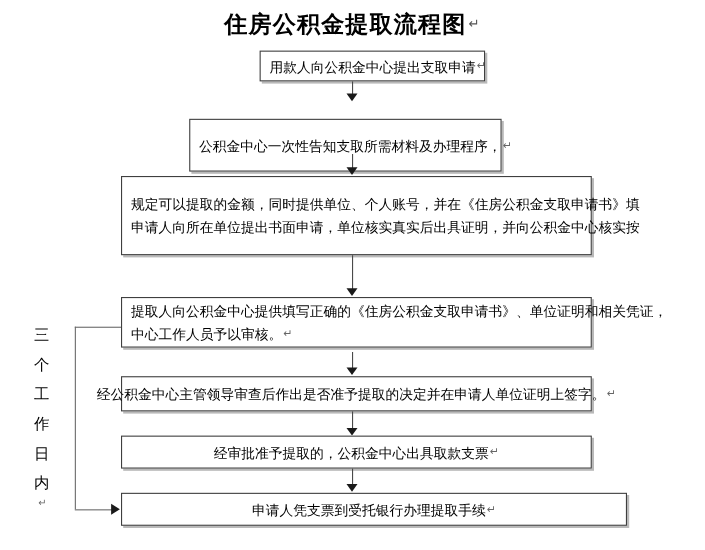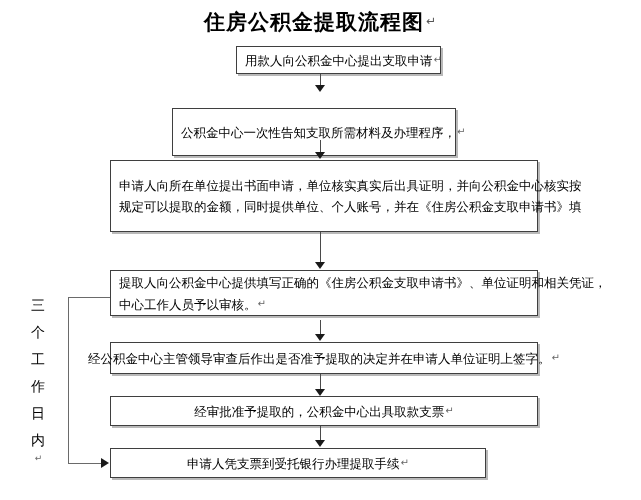--- a/index.html
+++ b/index.html
@@ -142,22 +142,22 @@
   <div class="arrow-down" style="left:315px; top:85px;"></div>
 
   <div class="box center" style="left:172px; top:92px; width:284px; height:48px;margin-top:16px;">
     <div class="line"><span>公积金中心一次性告知支取所需材料及办理程序，</span><span class="pil">↵</span></div>
   </div>
 
   <div class="conn" style="left:320px; top:140px; height:14px;"></div>
   <div class="arrow-down" style="left:315px; top:152px;"></div>
 
   <div class="box justify" style="left:110px; top:160px; width:428px; height:72px;">
+    <div class="line"><span>规定可以提取的金额，同时提供单位、个人账号，并在《住房公积金支取申请书》填</span></div>
     <div class="line"><span>申请人向所在单位提出书面申请，单位核实真实后出具证明，并向公积金中心核实按</span></div>
-    <div class="line"><span>规定可以提取的金额，同时提供单位、个人账号，并在《住房公积金支取申请书》填</span></div>
   </div>
 
   <div class="conn" style="left:320px; top:232px; height:32px;"></div>
   <div class="arrow-down" style="left:315px; top:262px;"></div>
 
   <div class="box justify" style="left:110px; top:270px; width:428px; height:46px;">
     <div class="line"><span>提取人向公积金中心提供填写正确的《住房公积金支取申请书》、单位证明和相关凭证，</span></div>
     <div class="line"><span>中心工作人员予以审核。</span><span class="pil">↵</span></div>
   </div>
 
@@ -171,21 +171,21 @@
   <div class="conn" style="left:320px; top:374px; height:17px;"></div>
   <div class="arrow-down" style="left:315px; top:389px;"></div>
 
   <div class="box center" style="left:110px; top:396px; width:428px; height:30px;">
     <div class="line"><span>经审批准予提取的，公积金中心出具取款支票</span><span class="pil">↵</span></div>
   </div>
 
   <div class="conn" style="left:320px; top:426px; height:16px;"></div>
   <div class="arrow-down" style="left:315px; top:440px;"></div>
 
-  <div class="box center" style="left:110px; top:448px; width:376px; height:30px;">
+  <div class="box center" style="left:110px; top:448px; width:460px; height:30px;">
     <div class="line"><span>申请人凭支票到受托银行办理提取手续</span><span class="pil">↵</span></div>
   </div>
 
   <div class="bracket-h" style="left:68px; top:297px; width:42px;"></div>
   <div class="bracket-v" style="left:68px; top:297px; height:166px;"></div>
   <div class="bracket-h" style="left:68px; top:463px; width:34px;"></div>
   <div class="arrow-right" style="left:101px; top:458px;"></div>
 
 </div>
 

